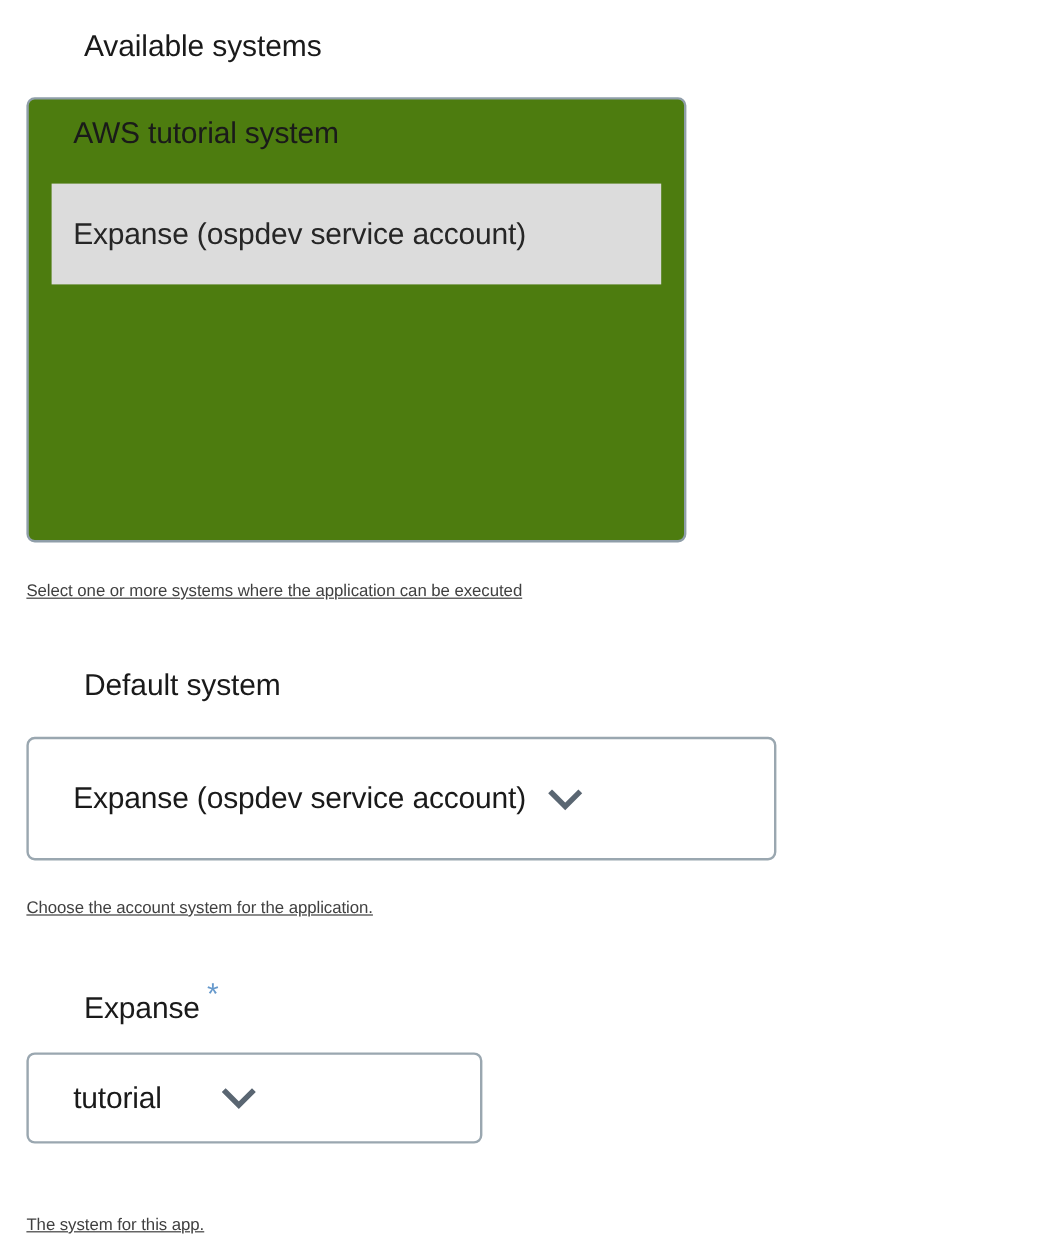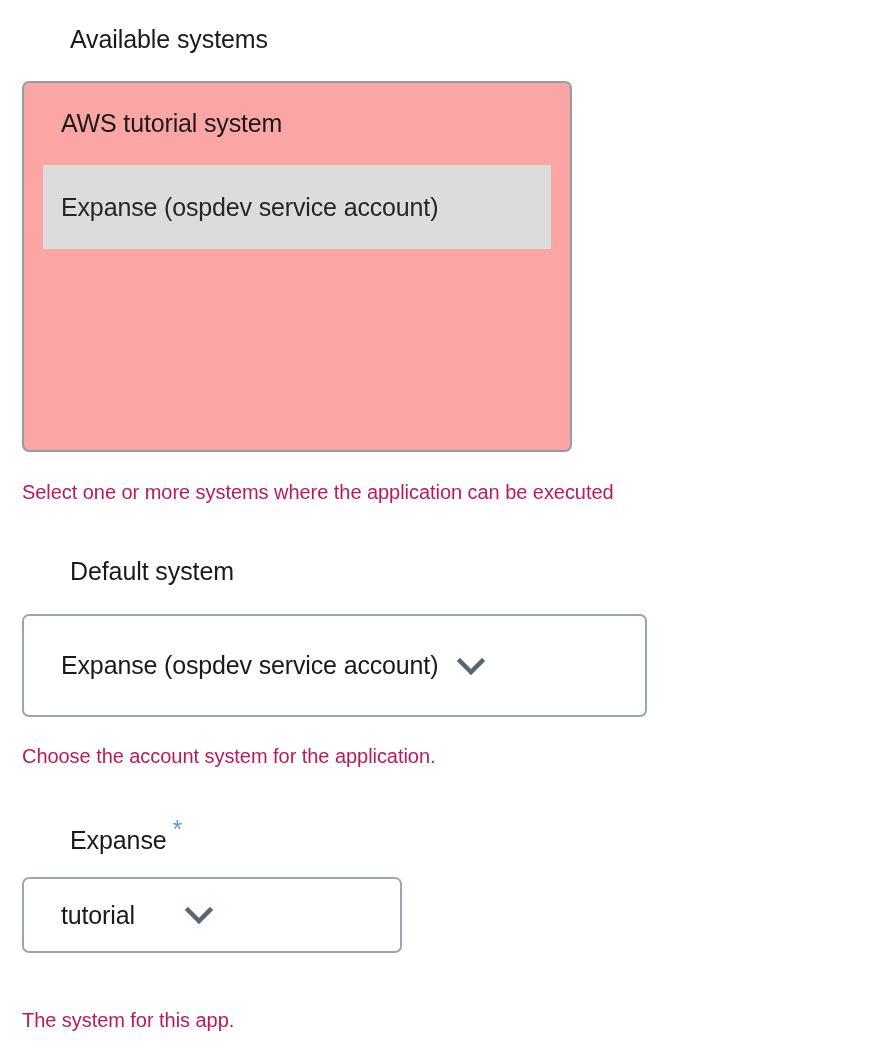--- a/index.html
+++ b/index.html
@@ -41,40 +41,41 @@
     line-height: 1;
     vertical-align: super;
     margin-left: 6px;
     font-weight: 400;
     position: relative;
     top: -2px;
   }
   .help-text {
     position: absolute;
     left: 22px;
-    font-size: 20px;
+    font-size: 14px;
     line-height: 28px;
-    color: #be185d;
+    color: #404040;
     letter-spacing: -0.05px;
     white-space: nowrap;
+    text-decoration: underline;
   }
 
   
   .listbox {
     position: absolute;
     left: 22px;
     top: 81px;
     width: 550px;
     height: 371px;
     box-sizing: border-box;
     border: 2px solid #8f9ea9;
     border-radius: 7px;
-    background: #fca5a5;
+    background: #4d7c0f;
     overflow: hidden;
-    padding-top: 19px;
+    padding-top: 7px;
   }
   .listbox-option {
     height: 43px;
     line-height: 43px;
     margin: 0 19px;
     padding-left: 18px;
     box-sizing: border-box;
     font-size: 25px;
     color: #1a1a1a;
     letter-spacing: -0.15px;

